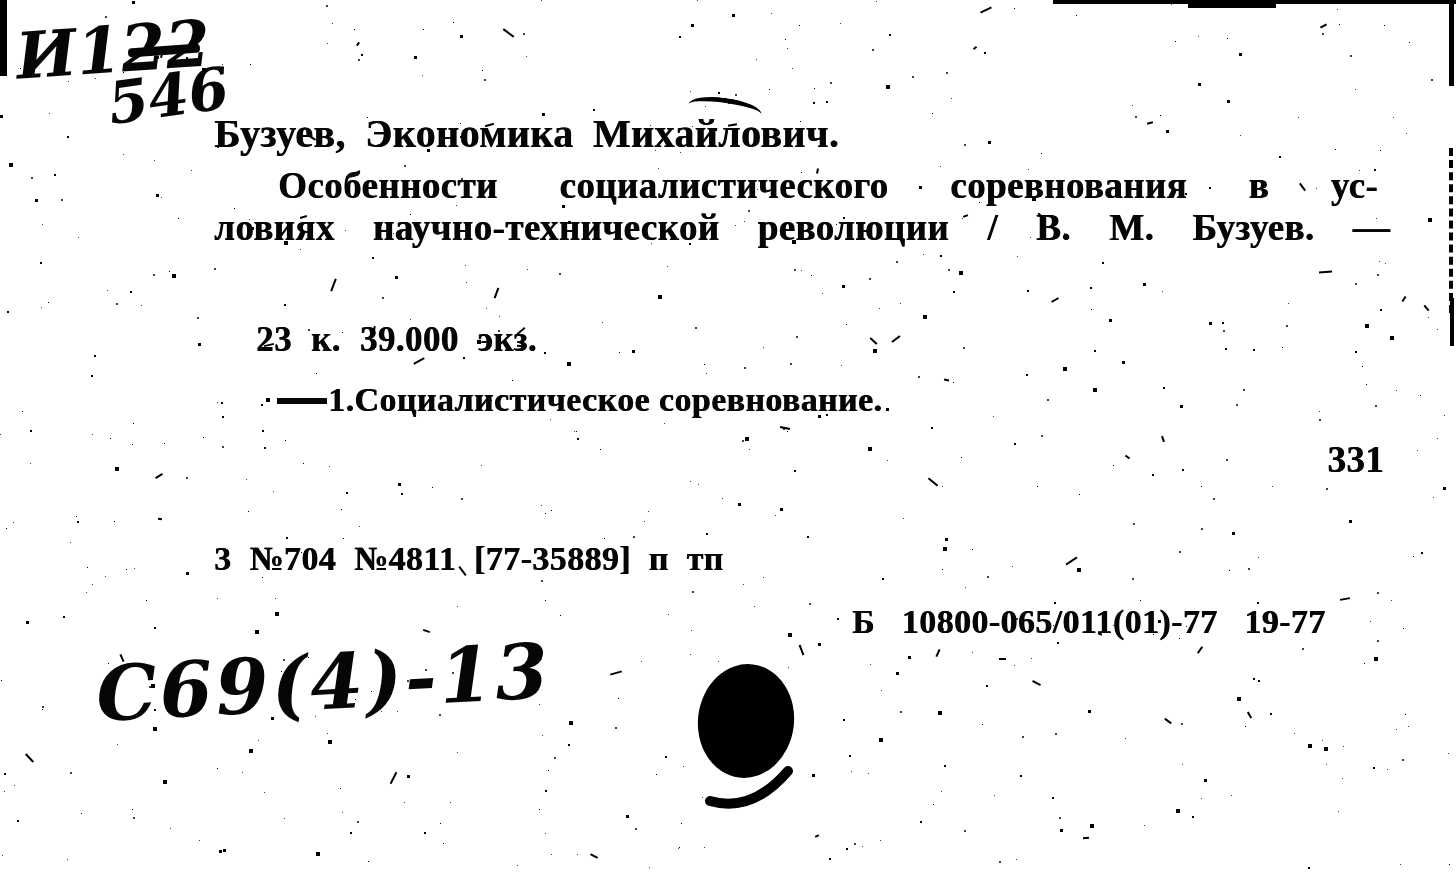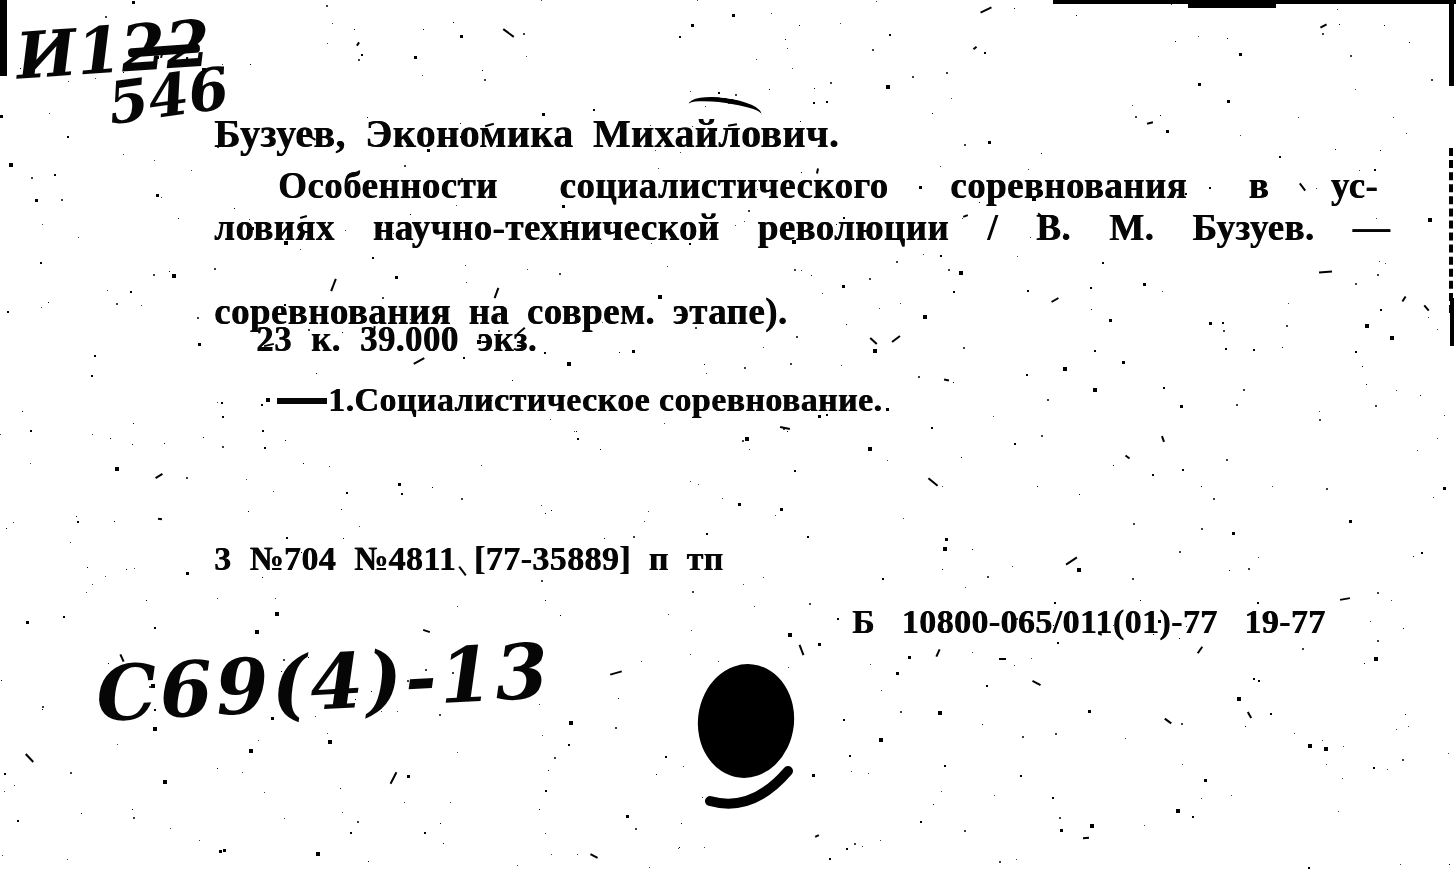--- a/index.html
+++ b/index.html
@@ -80,30 +80,30 @@
   <div class="swoosh"></div>
 
   <div class="hand cn-top">И122</div>
   <div class="cn-bar"></div>
   <div class="hand cn-bottom">546</div>
 
   <div class="pline author">Бузуев, Экономика Михайлович.</div>
 
   <div class="pline desc just d0">Особенности социалистического соревнования в ус-</div>
   <div class="pline desc just d1">ловиях научно-технической революции / В. М. Бузуев. —</div>
-  <div class="pline desc d3">соревнования на соврем. этапе).</div>
 
   <div class="pline price">23 к. 39.000 экз.</div>
 
   <div class="subject" style="position:absolute;">
     <span class="ditto"></span>
     <span class="txt">1.Социалистическое соревнование.</span>
   </div>
 
   <div class="pline udc" style="white-space:normal;">
+    <div>331</div>
   </div>
 
   <div class="pline reg pre r2">3  №704  №4811  [77-35889]  п  тп</div>
 
   <div class="pline pre index">Б   10800-065/011(01)-77   19-77</div>
 
   <div class="hand shelf">С69(4)-13</div>
 
   <svg class="blob" viewBox="0 0 150 160">
     <ellipse cx="66" cy="68" rx="48" ry="57" fill="#000" transform="rotate(7 66 68)"></ellipse>

